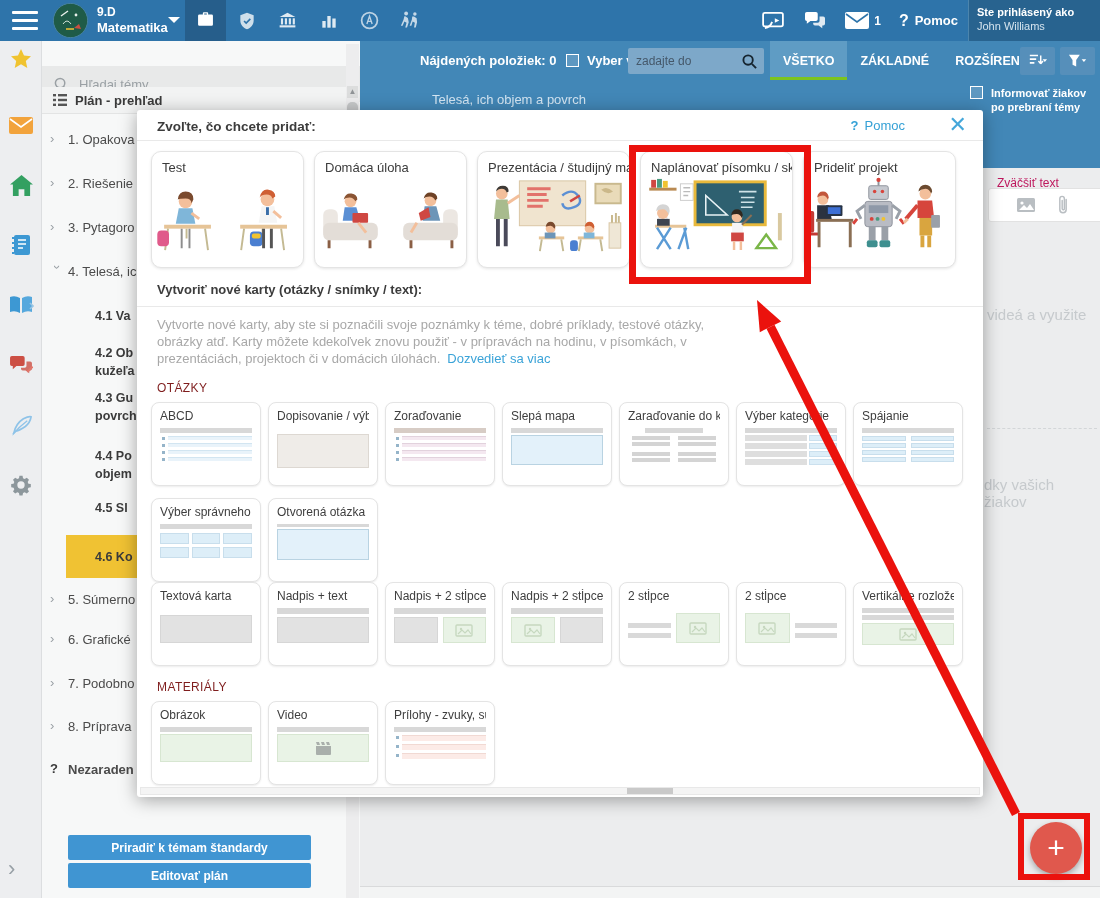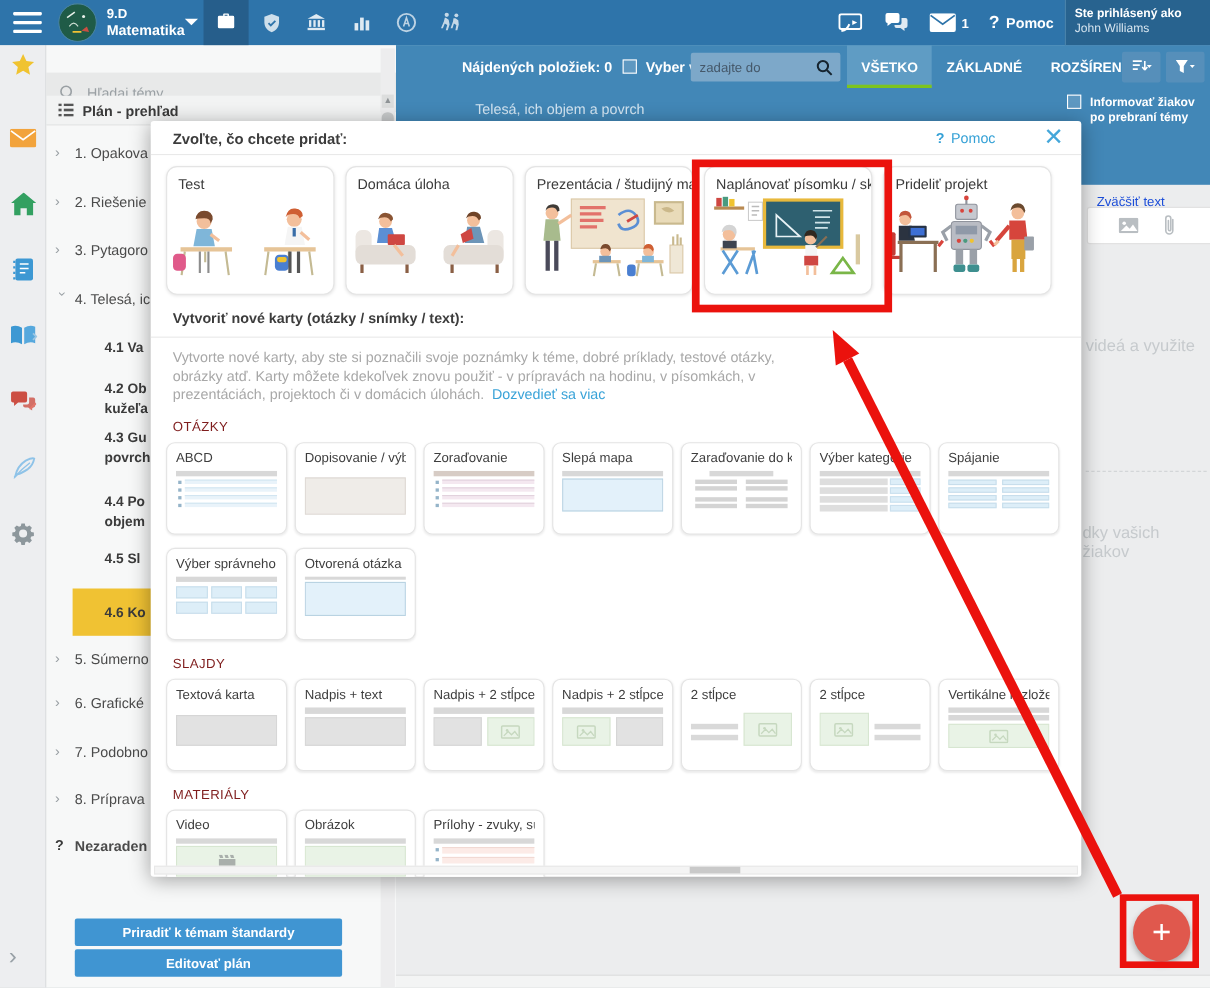--- a/index.html
+++ b/index.html
@@ -76,21 +76,21 @@
   .ftabs{position:absolute;left:410px;top:0;height:39px;display:flex;}
   .ftab{padding:0 13px;display:flex;align-items:center;color:#fff;font-size:12.5px;font-weight:bold;cursor:pointer;position:relative;}
   .ftab.active{background:#5f9cc4;}
   .ftab.active::after{content:"";position:absolute;left:0;right:0;bottom:0;height:3px;background:#7dc41f;}
   .tbtn{position:absolute;top:6px;width:35px;height:28px;background:#568fba;border-radius:2px;display:flex;align-items:center;justify-content:center;cursor:pointer;}
   .tbtn.sort{left:660px;} .tbtn.filter{left:700px;}
   .topicrow{position:absolute;left:0;top:39px;width:740px;height:40px;}
   .topic{position:absolute;left:72px;top:12px;color:#d3e5f2;font-size:13px;}
   .inform{position:absolute;left:610px;top:6px;display:flex;gap:8px;color:#fff;font-size:11px;font-weight:bold;line-height:14px;width:128px;}
   .rightbg{position:absolute;left:983px;top:168px;width:117px;height:730px;z-index:1;}
-  .zoomtxt{position:absolute;left:14px;top:8px;color:#1d4ed8;font-size:12px;}
+  .zoomtxt{position:absolute;left:14px;top:8px;color:#be185d;font-size:12px;}
   .minitb{position:absolute;left:5px;top:20px;width:120px;height:34px;background:#fff;border:1px solid #e2e2e2;border-radius:3px;
     display:flex;align-items:center;gap:22px;padding-left:28px;}
   .hint1{position:absolute;left:4px;top:138px;color:#c6cacd;font-size:15px;}
   .dash{position:absolute;left:4px;top:260px;width:110px;border-top:1px dashed #d3d6d8;}
   .hint2{position:absolute;left:1px;top:308px;color:#c6cacd;font-size:15px;}
   .bstrip{position:absolute;left:360px;top:886px;width:740px;height:12px;background:#f3f4f4;border-top:1px solid #d9dadb;z-index:2;}
 
   
   .modal{position:absolute;left:137px;top:110px;width:846px;height:687px;background:#fff;border-radius:3px;
     box-shadow:0 3px 18px rgba(0,0,0,.35);z-index:10;overflow:hidden;}
@@ -710,21 +710,20 @@
       </div>
       <div class="scard">
         <div class="sc-title">Otvorená otázka</div>
         <div class="pv">
             <div class="ph thin"></div>
             <div class="bluebox" style="height:31px;margin-top:2px"></div>
           </div>
       </div>
     </div>
 
-    <div class="seclabel">SLAJDY</div>
     <div class="cardsrow">
       <div class="scard">
         <div class="sc-title">Textová karta</div>
         <div class="pv">
             <div class="graybox" style="height:28px;margin-top:7px"></div>
           </div>
       </div>
       <div class="scard">
         <div class="sc-title">Nadpis + text</div>
         <div class="pv">
@@ -812,37 +811,37 @@
                 <path d="M3 10 l4-4 3 3 3-3 3 4" stroke="#c6d8bf" stroke-width="1.2" fill="none"></path>
               </svg>
             </div>
         </div>
       </div>
     </div>
 
     <div class="seclabel">MATERIÁLY</div>
     <div class="cardsrow">
       <div class="scard">
+        <div class="sc-title">Obrázok</div>
+        <div class="pv">
+            <div class="ph"></div>
+            <div class="greenbox" style="height:28px;margin-top:2px"></div>
+          </div>
+      </div>
+      <div class="scard">
         <div class="sc-title">Video</div>
         <div class="pv">
           <div class="ph"></div>
           <div class="greenbox" style="height:28px;margin-top:2px">
             <svg width="17" height="13" viewBox="0 0 17 13" fill="#a9afab">
                 <path d="M1 4 h15 v8 q0 1-1 1 H2 q-1 0-1-1 z"></path>
                 <path d="M1 0 h3 l1 3 h-3 z M6 0 h3 l1 3 h-3 z M11 0 h3 l1 3 h-3 z"></path>
               </svg>
           </div>
         </div>
-      </div>
-      <div class="scard">
-        <div class="sc-title">Obrázok</div>
-        <div class="pv">
-            <div class="ph"></div>
-            <div class="greenbox" style="height:28px;margin-top:2px"></div>
-          </div>
       </div>
       <div class="scard">
         <div class="sc-title">Prílohy - zvuky, sú...</div>
         <div class="pv">
             <div class="ph"></div>
             <i class="ln-r"></i>
             <i class="ln-r"></i>
             <i class="ln-r"></i>
           </div>
       </div>

